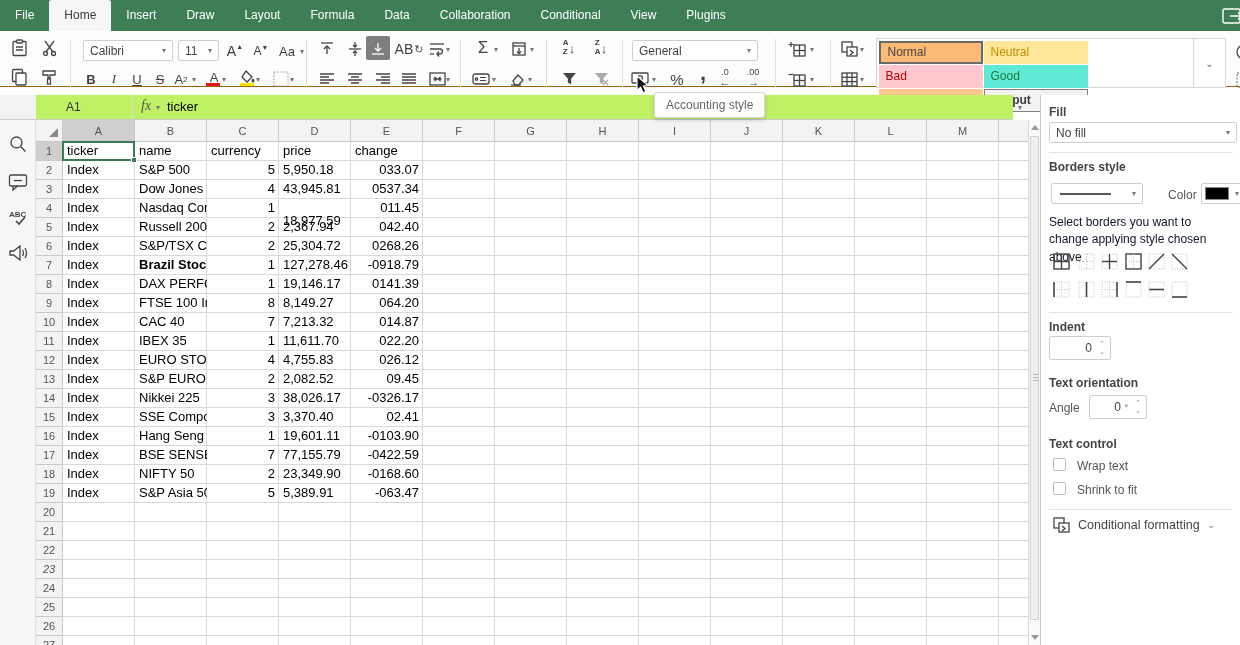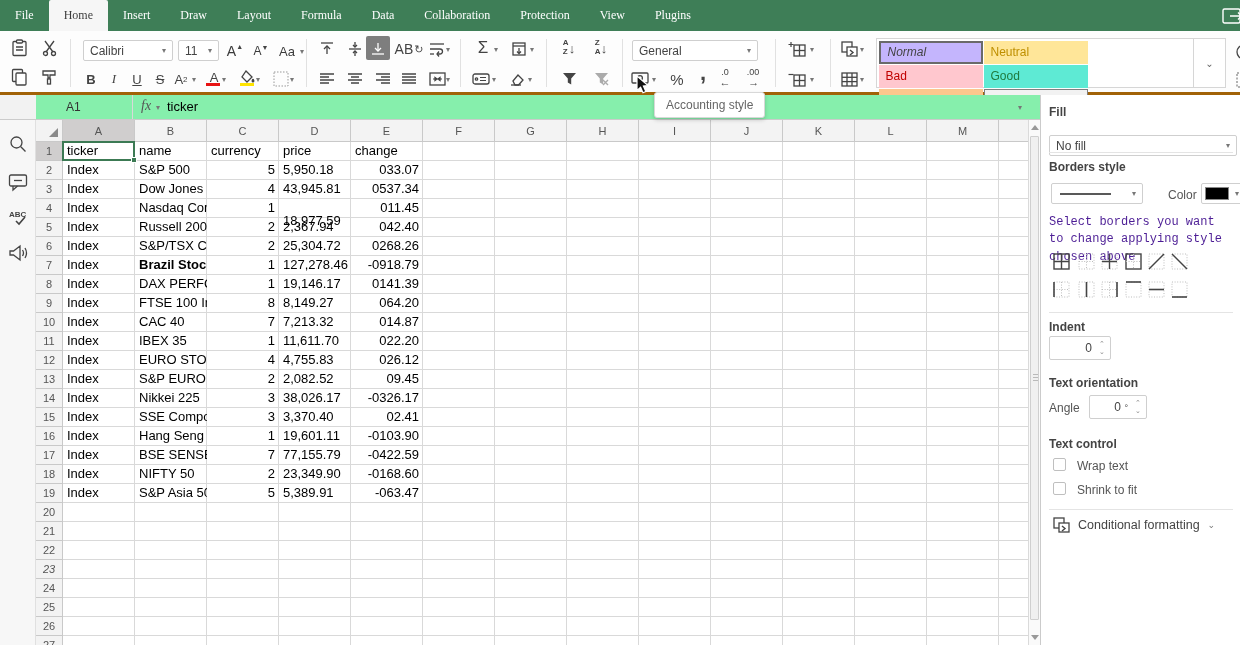--- a/index.html
+++ b/index.html
@@ -8,22 +8,22 @@
   .abs { position:absolute; }
 
   
   #topbar { position:absolute; left:0; top:0; width:1240px; height:31px; background:#3E7E57;
     display:flex; align-items:flex-end; }
   #topbar .tab { color:#fff; font-size:12px; padding:8px 15px 9px; cursor:default; }
   #topbar .tab.active { background:#F6F6F6; color:#3b3b3b; border-radius:2px 2px 0 0; }
   #topbar-right { position:absolute; right:-6px; top:6px; }
 
   
-  #ribbon { position:absolute; left:0; top:31px; width:1240px; height:64px; background:#FDFDFD;
-    border-bottom:3px solid #a16207; }
+  #ribbon { position:absolute; left:0; top:31px; width:1240px; height:56px; background:#FDFDFD;
+    border-bottom:1px solid #a16207; }
   .rdiv { position:absolute; top:8px; width:1px; height:48px; background:#E1E1E1; }
   .rb { position:absolute; width:22px; height:22px; display:flex; align-items:center;
     justify-content:center; color:#444; font-size:13px; }
   .chev { position:absolute; font-size:8px; color:#777; }
   .sel { position:absolute; background:#fff; border:1px solid #CFCFCF; border-radius:2px;
     font-size:12px; color:#444; display:flex; align-items:center; padding:0 6px; }
   .sel .c { margin-left:auto; font-size:8px; color:#777; }
   .txt { font-size:13px; color:#3b3b3b; }
   .active-btn { background:#7E7E7E; border-radius:2px; }
   .active-btn svg line, .active-btn svg path { stroke:#fff; }
@@ -39,21 +39,21 @@
     border:1px solid #D6D6D6; border-left:none; background:#fff; display:flex;
     align-items:center; justify-content:center; color:#666; font-size:10px; }
 
   
   #tooltip { position:absolute; left:654px; top:92px; background:#fff; border:1px solid #D8D8D8;
     border-radius:3px; box-shadow:0 2px 4px rgba(0,0,0,.18); padding:5px 11px; font-size:12px;
     color:#666; z-index:50; white-space:nowrap; }
   #cursor { position:absolute; left:636px; top:76px; z-index:60; }
 
   
-  #fbar { position:absolute; left:0; top:95px; width:1240px; height:25px; background:#86efac;
+  #fbar { position:absolute; left:0; top:95px; width:1013px; height:25px; background:#bef264;
     border-bottom:1px solid #CBCBCB; }
   #fbar .corner { position:absolute; left:0; top:0; width:36px; height:24px; background:#F2F2F2; }
   #namebox { position:absolute; left:36px; top:0; width:97px; height:24px; border-right:1px solid #D9D9D9;
     font-size:12px; color:#333; display:flex; align-items:center; padding-left:30px; }
   #namebox .c { position:absolute; left:120px; font-size:8px; color:#777; }
   #fx { position:absolute; left:141px; top:3px; font-family:"Liberation Serif",serif;
     font-style:italic; font-size:14px; color:#555; }
   #fcontent { position:absolute; left:167px; top:4px; font-size:13px; color:#000; }
   #fbar-exp { position:absolute; left:1018px; top:8px; font-size:8px; color:#777; }
 
@@ -95,46 +95,46 @@
     border-right:4px solid transparent; }
 
   
   #panel { position:absolute; left:1040px; top:95px; width:200px; height:550px; background:#fff;
     border-left:1px solid #CBCBCB; font-size:12px; color:#444; }
   #panel h4 { position:absolute; font-size:12px; font-weight:bold; color:#444; }
   .pdiv { position:absolute; left:8px; width:184px; height:1px; background:#E4E4E4; }
   .pselect { position:absolute; background:#fff; border:1px solid #CFCFCF; border-radius:2px;
     display:flex; align-items:center; padding:0 6px; font-size:12px; color:#444; }
   .pselect .c { margin-left:auto; font-size:8px; color:#777; }
-  .ptext { position:absolute; color:#4c1d95; line-height:1.45;font-family:Liberation Mono, monospace; }
+  .ptext { position:absolute; color:#0f172a; line-height:1.45; }
   .bb { position:absolute; width:18px; height:18px; display:flex; align-items:center;
     justify-content:center; }
   .spin { position:absolute; border:1px solid #CFCFCF; border-radius:2px; background:#fff;
     display:flex; align-items:center; }
   .spin .v { flex:1; text-align:right; padding-right:4px; font-size:12px; color:#444; }
   .spin .arr { width:14px; display:flex; flex-direction:column; align-items:center;
     font-size:7px; color:#888; line-height:1.2; padding-right:2px; }
   .cb { position:absolute; width:13px; height:13px; border:1px solid #BFBFBF; border-radius:2px;
     background:#fff; }
   .plabel { position:absolute; font-size:12px; color:#555; }
 </style>
 </head>
 <body>
 
 <div id="topbar">
-  <div id="menu-tabs" style="display:flex;align-items:flex-start;height:31px;font-family:Liberation Serif, serif;">
+  <div id="menu-tabs" style="display:flex;align-items:flex-end;height:31px;">
       <div class="tab">File</div>
       <div class="tab active">Home</div>
       <div class="tab">Insert</div>
       <div class="tab">Draw</div>
       <div class="tab">Layout</div>
       <div class="tab">Formula</div>
       <div class="tab">Data</div>
       <div class="tab">Collaboration</div>
-      <div class="tab">Protection</div>
+      <div class="tab">Conditional</div>
       <div class="tab">View</div>
       <div class="tab">Plugins</div>
     </div>
   <div id="topbar-right">
     <svg width="24" height="20" viewBox="0 0 24 20">
         <rect x="1" y="3" width="17" height="14" rx="1.5" fill="none" stroke="#fff" stroke-width="1.4"></rect>
         <path d="M8 10 h11 M16 6.5 L19.5 10 L16 13.5" fill="none" stroke="#fff" stroke-width="1.4"></path>
       </svg>
   </div>
 </div>
@@ -385,21 +385,21 @@
         <rect x="1" y="1" width="15" height="13"></rect>
         <line x1="1" y1="5.3" x2="16" y2="5.3"></line>
         <line x1="1" y1="9.6" x2="16" y2="9.6"></line>
         <line x1="6" y1="1" x2="6" y2="14"></line>
         <line x1="11" y1="1" x2="11" y2="14"></line>
       </svg>
     </div>
   <span class="chev" style="left:860px;top:44px">▾</span>
 
   <div id="styles">
-      <div class="stl" style="background: #c4b5fd; color: rgb(68, 68, 68); border: 2px solid rgb(106, 106, 106); font-style: italic;">Normal</div>
+      <div class="stl" style="background: #fdba74; color: rgb(68, 68, 68); border: 2px solid rgb(106, 106, 106);">Normal</div>
       <div class="stl" style="background: rgb(255, 230, 153); color: rgb(191, 143, 0);">Neutral</div>
       <div class="stl" style="background: rgb(255, 199, 206); color: rgb(192, 0, 0);">Bad</div>
       <div class="stl" style="background: #5eead4; color: rgb(31, 122, 61);">Good</div>
       <div class="stl" style="background: rgb(251, 199, 141); color: rgb(63, 63, 118);">Input</div>
       <div class="stl" style="background: rgb(242, 242, 242); color: rgb(63, 63, 63); border: 1px solid rgb(127, 127, 127); font-weight: bold;">Output</div>
     </div>
   <div id="styles-more">⌄</div>
 
   <div class="rb" style="left:1230px;top:10px">
     <svg class="ic" width="18" height="18" viewBox="0 0 18 18">
@@ -608,21 +608,21 @@
   <div id="vthumb">
     <div class="grip" style="top:237px"></div>
       <div class="grip" style="top:240px"></div>
       <div class="grip" style="top:243px"></div>
   </div>
   <div class="sarrow" style="bottom:5px;border-top:5px solid #999"></div>
 </div>
 
 <div id="panel">
   <h4 style="left:8px;top:10px">Fill</h4>
-  <div class="pselect" style="left:8px;top:40px;width:188px;height:21px">
+  <div class="pselect" style="left:8px;top:27px;width:188px;height:21px">
     <span>No fill</span>
       <span class="c">▾</span>
     </div>
   <div class="pdiv" style="top:57px"></div>
 
   <h4 style="left:8px;top:65px">Borders style</h4>
   <div class="pselect" style="left:10px;top:88px;width:92px;height:21px">
     <svg width="55" height="4" viewBox="0 0 55 4">
         <line x1="2" y1="2" x2="53" y2="2" stroke="#222" stroke-width="1.5"></line>
       </svg>

